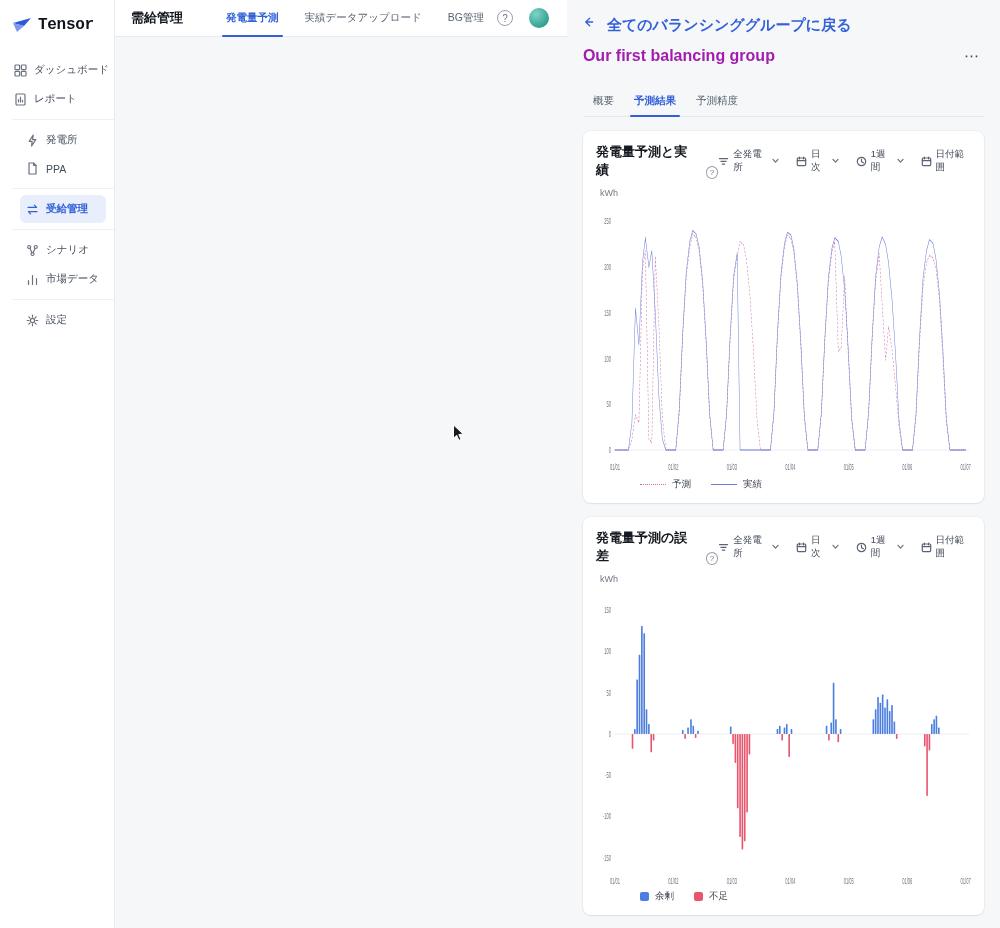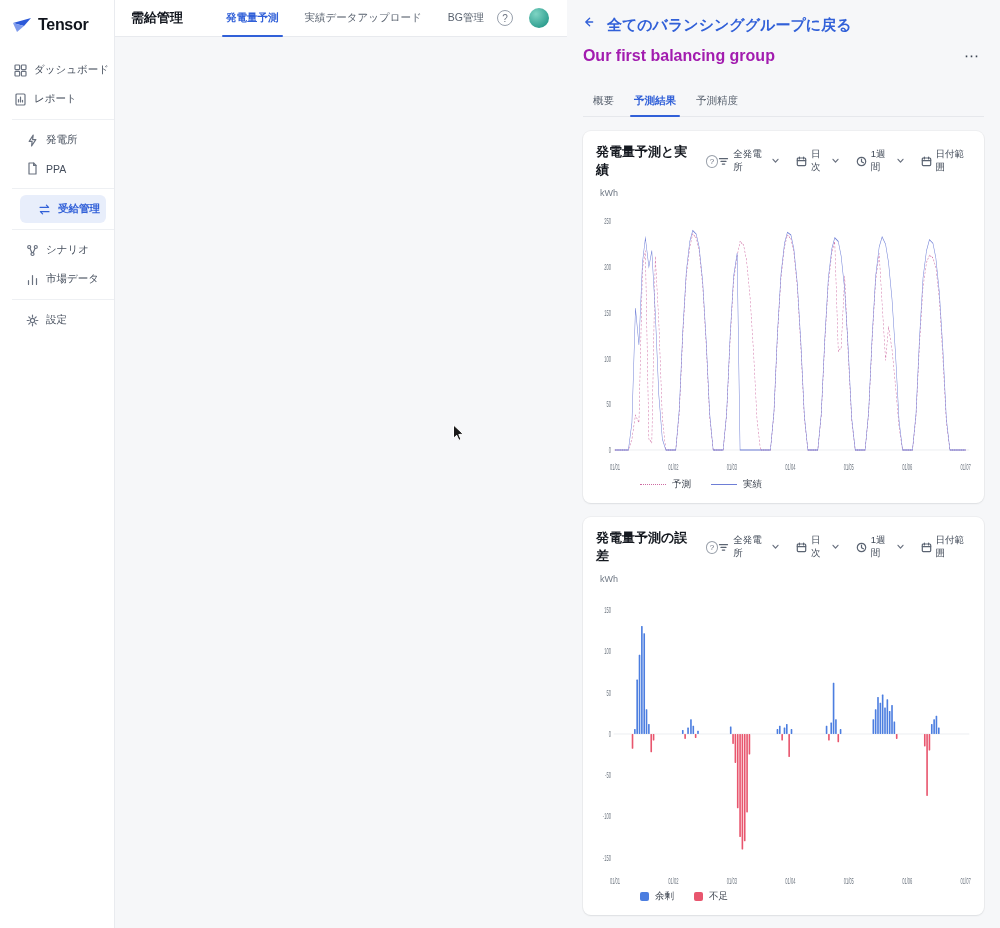--- a/index.html
+++ b/index.html
@@ -4,27 +4,27 @@
 <style>
   * { margin:0; padding:0; box-sizing:border-box; }
   html,body { width:1000px; height:928px; overflow:hidden; }
   body { font-family:"Liberation Sans", sans-serif; background:#f6f7f9; color:#1b2230; position:relative; }
   .app { display:flex; height:100%; }
 
   
   .sidebar { width:115px; background:#fff; border-right:1px solid #e9ebef; flex-shrink:0; padding:12px 0 0; }
   .logo-row { display:flex; align-items:center; gap:6px; padding:4px 12px 16px; }
   .logo-mark svg { width:20px; height:16px; display:block; }
-  .logo-text { font-size:16px; font-weight:700; color:#10141c; letter-spacing:-0.3px; }
+  .logo-text { font-size:16px; font-weight:700; color:#10141c; letter-spacing:-0.3px;font-family:Liberation Mono, monospace; }
   nav { display:block; }
   .nav-group { padding:5px 8px; }
   .nav-group + .nav-group { border-top:1px solid #eef0f3;margin-left:12px; }
   .nav-item { display:flex; align-items:center; gap:7px; padding:7px 6px; margin:1px 0; border-radius:6px; font-size:10.5px; color:#454e5c; cursor:pointer; white-space:nowrap; }
   .nav-item .icn { color:#6a7280; }
-  .nav-item.active { background:#e8eefb; color:#3160d8; font-weight:700;justify-content:flex-end; }
+  .nav-item.active { background:#e8eefb; color:#3160d8; font-weight:700; }
   .nav-item.active .icn { color:#3160d8; }
   .icn { display:inline-flex; width:13px; height:13px; flex-shrink:0; }
   .icn svg { width:100%; height:100%; }
 
   
   .main { flex:1; min-width:0; display:flex; }
   .topbar { height:37px; background:#fff; border-bottom:1px solid #e8eaee; display:flex; align-items:stretch; padding:0 18px 0 16px; flex-shrink:0; }
   .topbar-title { font-size:13px; font-weight:700; align-self:center; margin-right:30px; color:#10141c; }
   .top-tabs { display:flex; }
   .top-tab { font-size:10.5px; color:#59626f; padding:0 13px; display:flex; align-items:center; position:relative; cursor:pointer; }
@@ -43,21 +43,21 @@
   .more-btn { font-size:15px; color:#3c4452; letter-spacing:1px; cursor:pointer; padding:0 4px; }
   .page-tabs { display:flex; border-bottom:1px solid #e6e8ec; margin-top:23px; }
   .page-tab { font-size:10.5px; color:#59626f; padding:6px 10px 8px; position:relative; cursor:pointer; }
   .page-tab.active { color:#3160d8; font-weight:700; }
   .page-tab.active::after { content:""; position:absolute; left:6px; right:6px; bottom:-1px; height:2px; background:#3160d8; border-radius:1px; }
 
   
   .card { background:#fff; border-radius:8px; margin-top:14px; padding:12px 13px 8px;
           box-shadow:0 1px 2px rgba(16,24,40,.07), 0 0 0 1px rgba(16,24,40,.035); }
   .card-header { display:flex; align-items:center; }
-  .card-title { font-size:13px; font-weight:700; color:#14181f; display:flex; align-items:center; gap:10px; }
+  .card-title { font-size:13px; font-weight:700; color:#14181f; display:flex; align-items:flex-end; gap:10px; }
   .help-mini { width:13px; height:13px; border:1px solid #9aa1ab; border-radius:50%; color:#6b7280; font-size:8px; font-weight:400; display:inline-flex; align-items:center; justify-content:center; cursor:pointer; }
   .chart-controls { margin-left:auto; display:flex; align-items:center; gap:17px; }
   .control { display:flex; align-items:center; gap:4px; font-size:9.5px; color:#414a58; cursor:pointer; }
   .control .icn { width:11px; height:11px; color:#5b6472; }
   .control .caret { width:7px; height:6px; color:#6b7280; }
   .unit-label { font-size:9px; color:#717a86; margin:9px 0 0 4px; }
   svg.chart { display:block; width:100%; }
   svg.chart text { font-family:"Liberation Sans", sans-serif; font-size:9px; fill:#6e7681; }
   .legend { display:flex; align-items:center; gap:20px; margin:0 0 4px 44px; font-size:9.5px; color:#39404c; }
   .lg-item { display:flex; align-items:center; gap:6px; }

